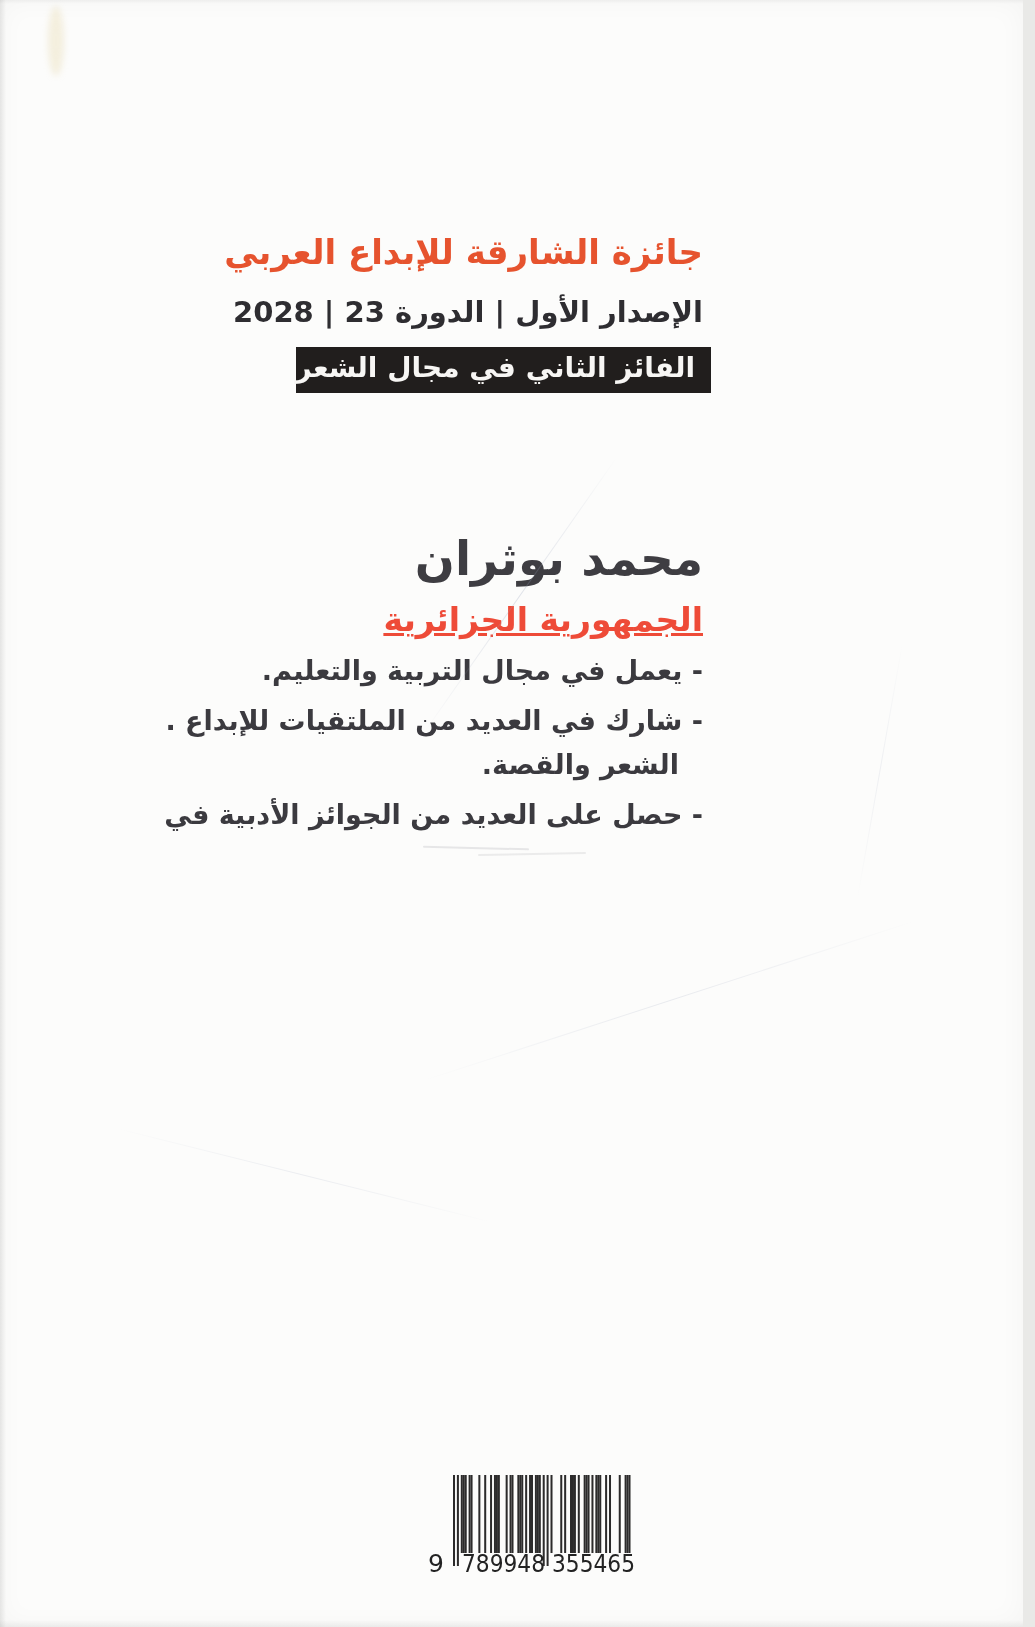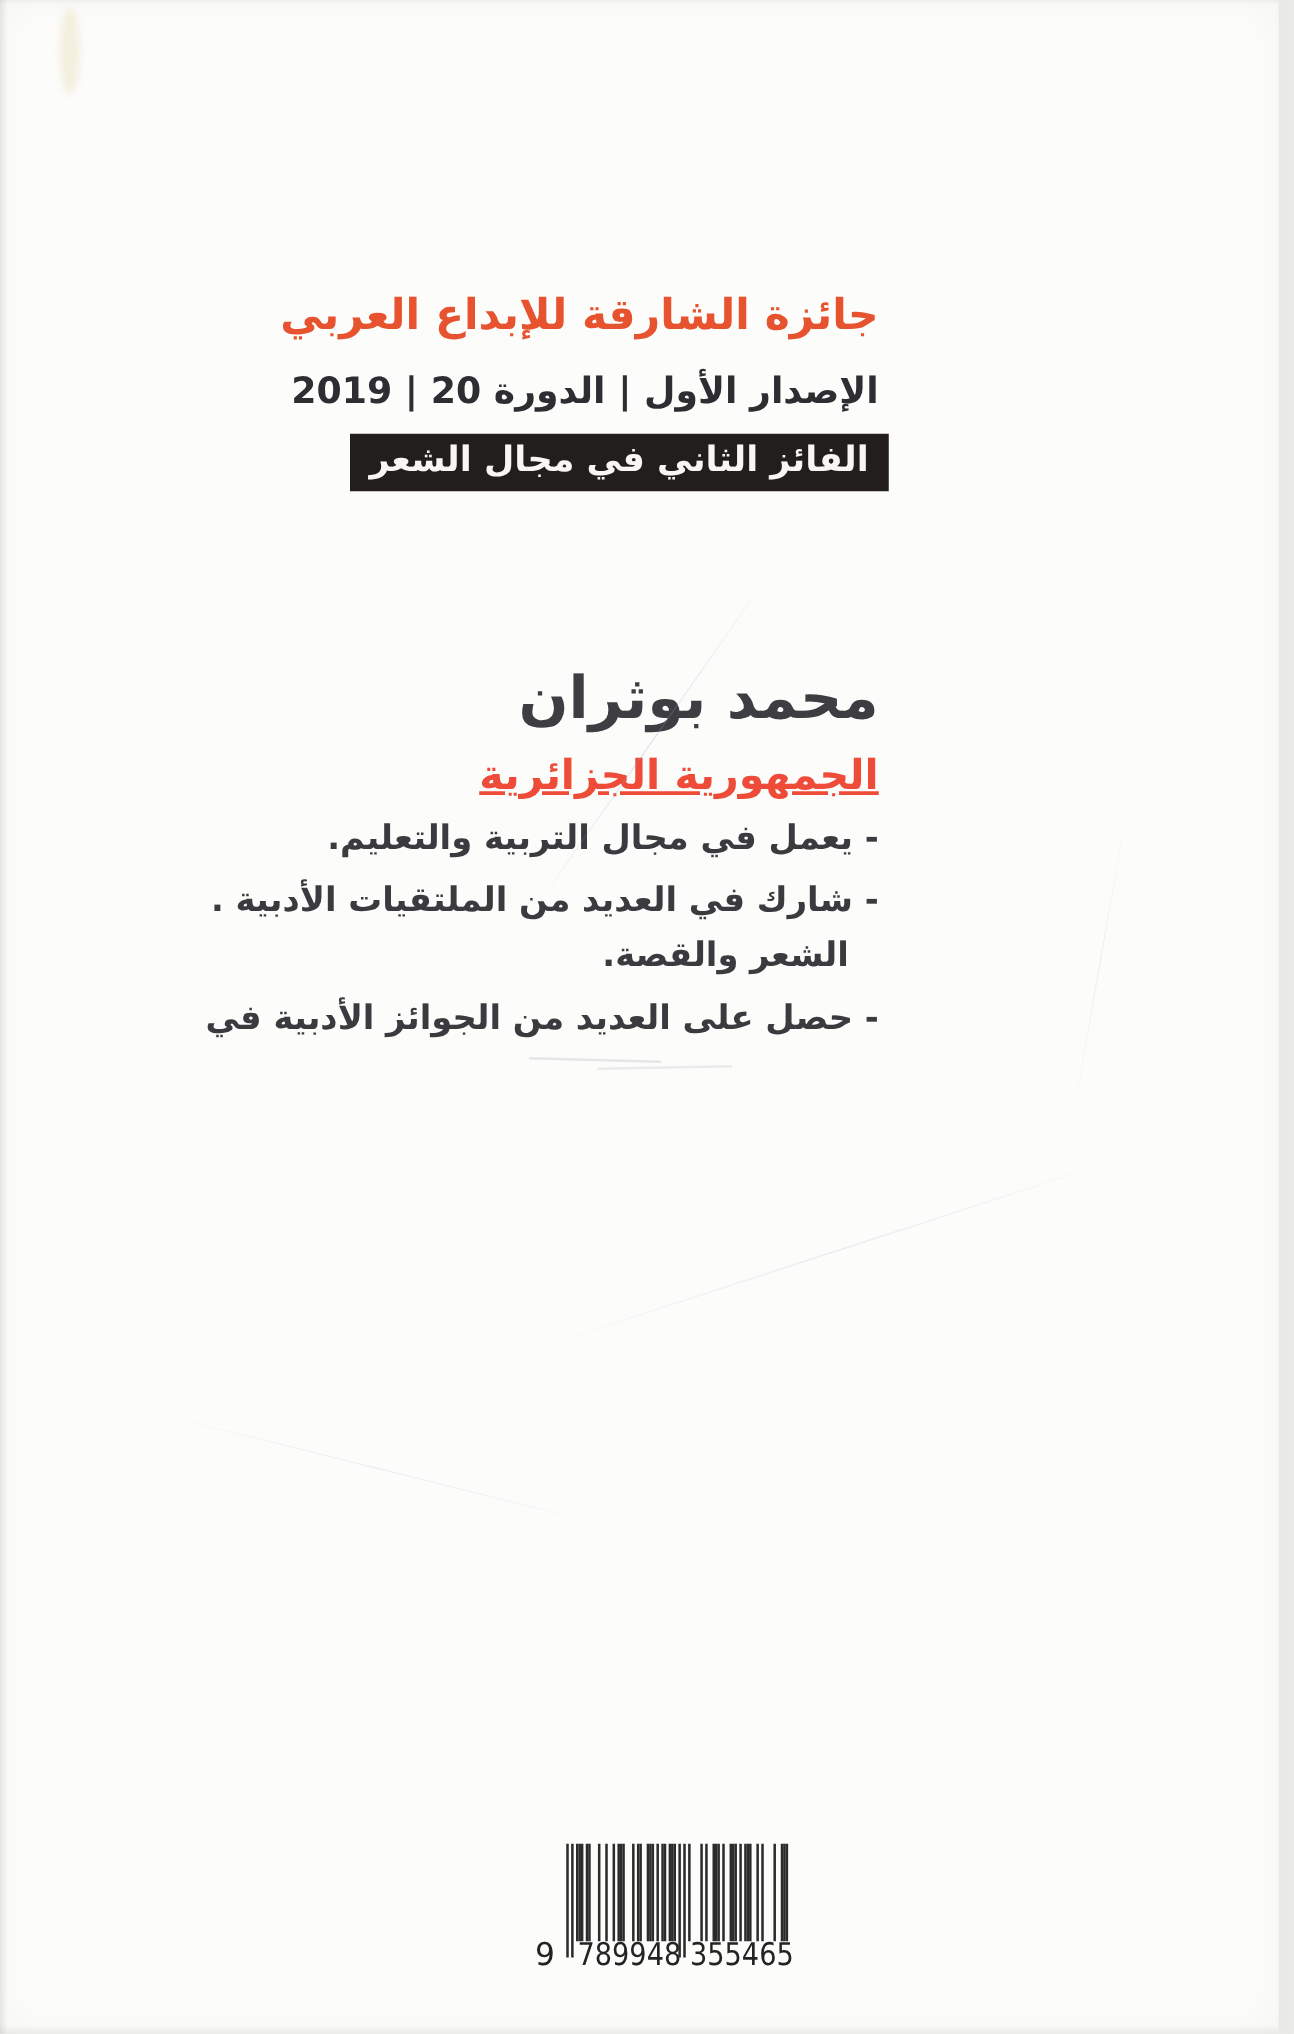--- a/index.html
+++ b/index.html
@@ -12,21 +12,21 @@
   .edge-bottom{position:absolute;left:0;right:0;bottom:0;height:7px;
         background:linear-gradient(0deg,rgba(60,60,60,0.07),rgba(0,0,0,0));}
   .edge-top{position:absolute;left:0;right:0;top:0;height:4px;
         background:linear-gradient(180deg,rgba(60,60,60,0.05),rgba(0,0,0,0));}
 
   
   .award-header{position:absolute;top:226px;right:320px;text-align:right;}
   .award-title{font-size:34px;font-weight:700;line-height:52px;white-space:pre;}
   .award-edition{font-size:29px;font-weight:700;line-height:44px;margin-top:12px;white-space:pre;}
   .award-banner{display:inline-block;margin-top:13px;margin-right:-8px;
-        padding:2px 16px 6px 16px;line-height:38px;font-size:28px;font-weight:700;
+        padding:2px 16px 6px 0;line-height:38px;font-size:28px;font-weight:700;
         white-space:pre;}
 
   
   .author-block{position:absolute;top:529px;right:320px;text-align:right;}
   .author-name{font-size:47px;font-weight:700;line-height:60px;white-space:pre;}
   .author-country{font-size:33px;font-weight:700;line-height:46px;margin-top:8px;white-space:pre;}
 
   
   .bio-list{position:absolute;top:646px;right:320px;text-align:right;}
   .bio-line{font-size:27px;font-weight:700;line-height:50px;white-space:pre;}
@@ -49,32 +49,32 @@
 <div class="page" style="background: rgb(252, 252, 251);">
 
   <div class="edge-top"></div>
   <div class="edge-left"></div>
   <div class="edge-bottom"></div>
 
   <div class="smudge" style="left:48px;top:6px;width:16px;height:70px;"></div>
 
   <div class="award-header" dir="rtl">
     <div class="award-title" style="color: rgb(230, 83, 46);">جائزة الشارقة للإبداع العربي</div>
-    <div class="award-edition" style="color: rgb(46, 45, 49);">الإصدار الأول | الدورة 20 | 2019</div>
+    <div class="award-edition" style="color: rgb(46, 45, 49);">الإصدار الأول | الدورة 23 | 2028</div>
     <div class="award-banner" style="background: rgb(33, 30, 29); color: rgb(247, 246, 244);">الفائز الثاني في مجال الشعر</div>
   </div>
 
   <div class="author-block" dir="rtl">
     <div class="author-name" style="color: rgb(62, 61, 66);">محمد بوثران</div>
     <div class="author-country" style="color: rgb(238, 75, 56); text-decoration: underline;">الجمهورية الجزائرية</div>
   </div>
 
   <div class="bio-list" id="bio-list" dir="rtl" style="color: rgb(59, 58, 63);">
       <div class="bio-line">- يعمل في مجال التربية والتعليم.</div>
-      <div class="bio-line">- شارك في العديد من الملتقيات الأدبية .</div>
+      <div class="bio-line">- شارك في العديد من الملتقيات للإبداع .</div>
       <div class="bio-line indent">الشعر والقصة.</div>
       <div class="bio-line">- حصل على العديد من الجوائز الأدبية في</div>
     </div>
 
   <div class="pencil" style="left:423px;top:847px;width:106px;transform:rotate(1.5deg);"></div>
   <div class="pencil" style="left:478px;top:853px;width:108px;transform:rotate(-1deg);opacity:.8;"></div>
 
   <div class="crease" style="left:350px;top:595px;width:340px;transform:rotate(125deg);"></div>
   <div class="crease" style="left:410px;top:1000px;width:520px;transform:rotate(162deg);opacity:.7;"></div>
   <div class="crease" style="left:110px;top:1175px;width:390px;transform:rotate(14deg);opacity:.6;"></div>

